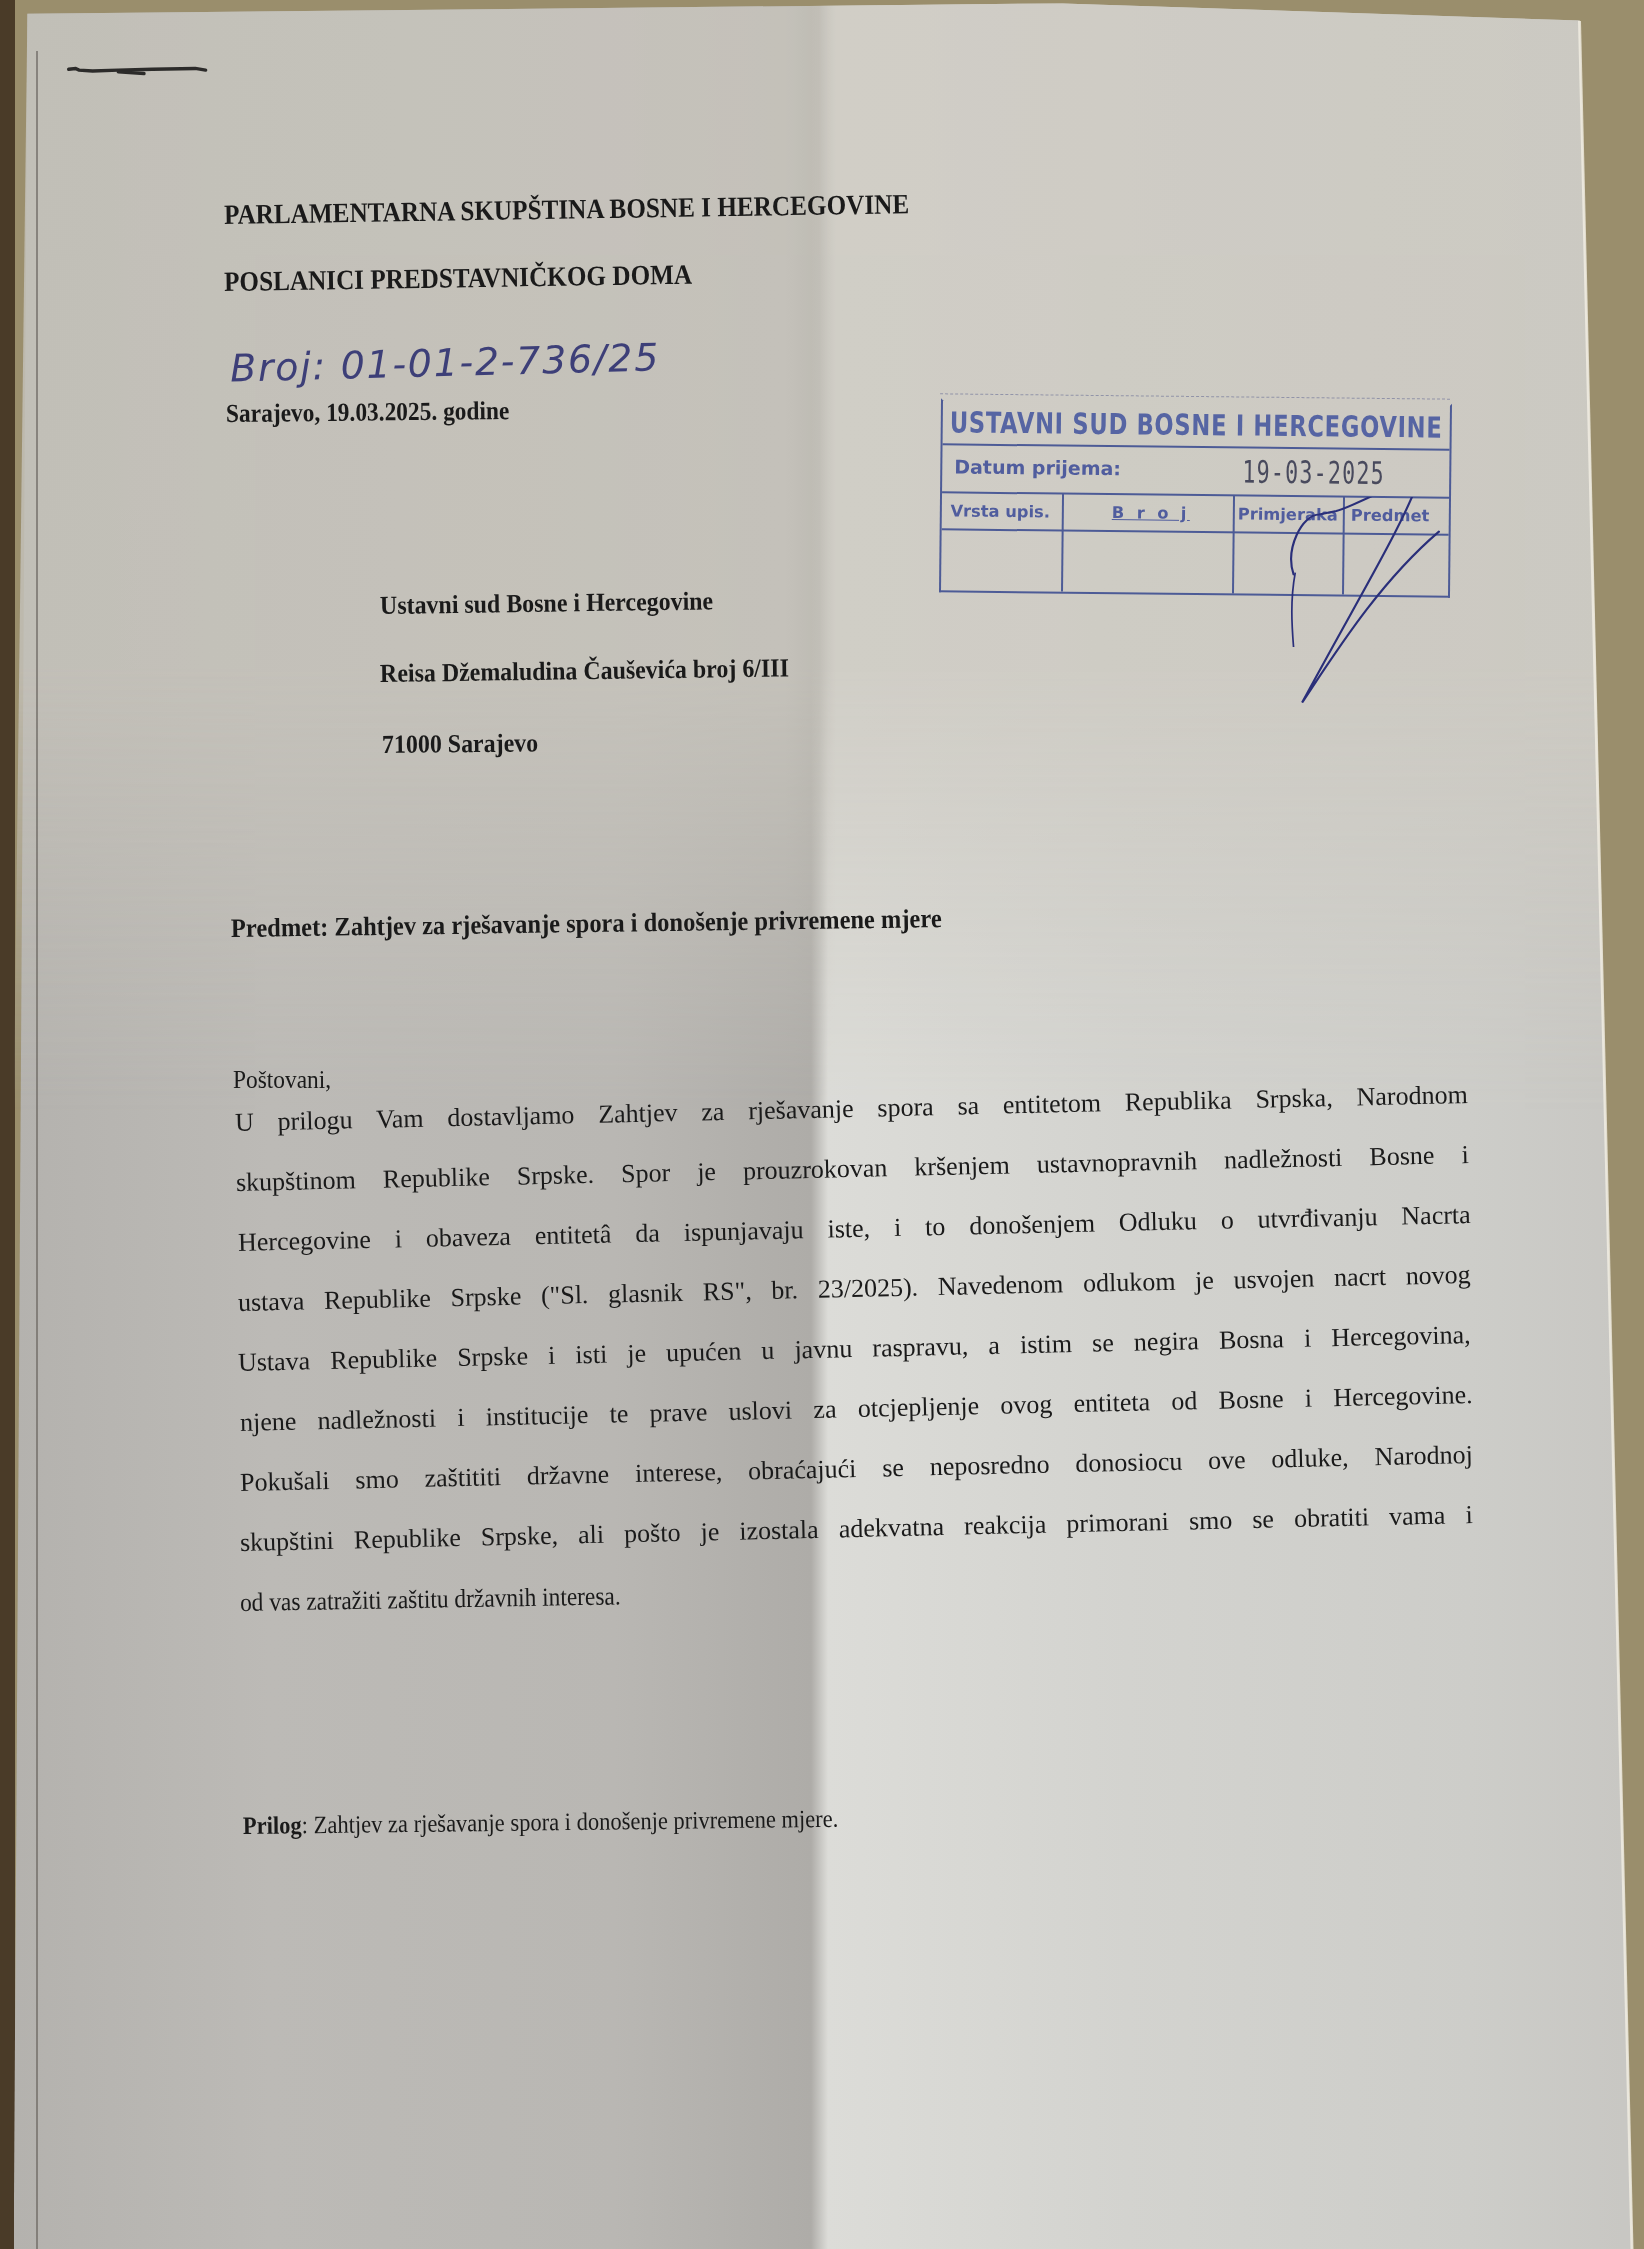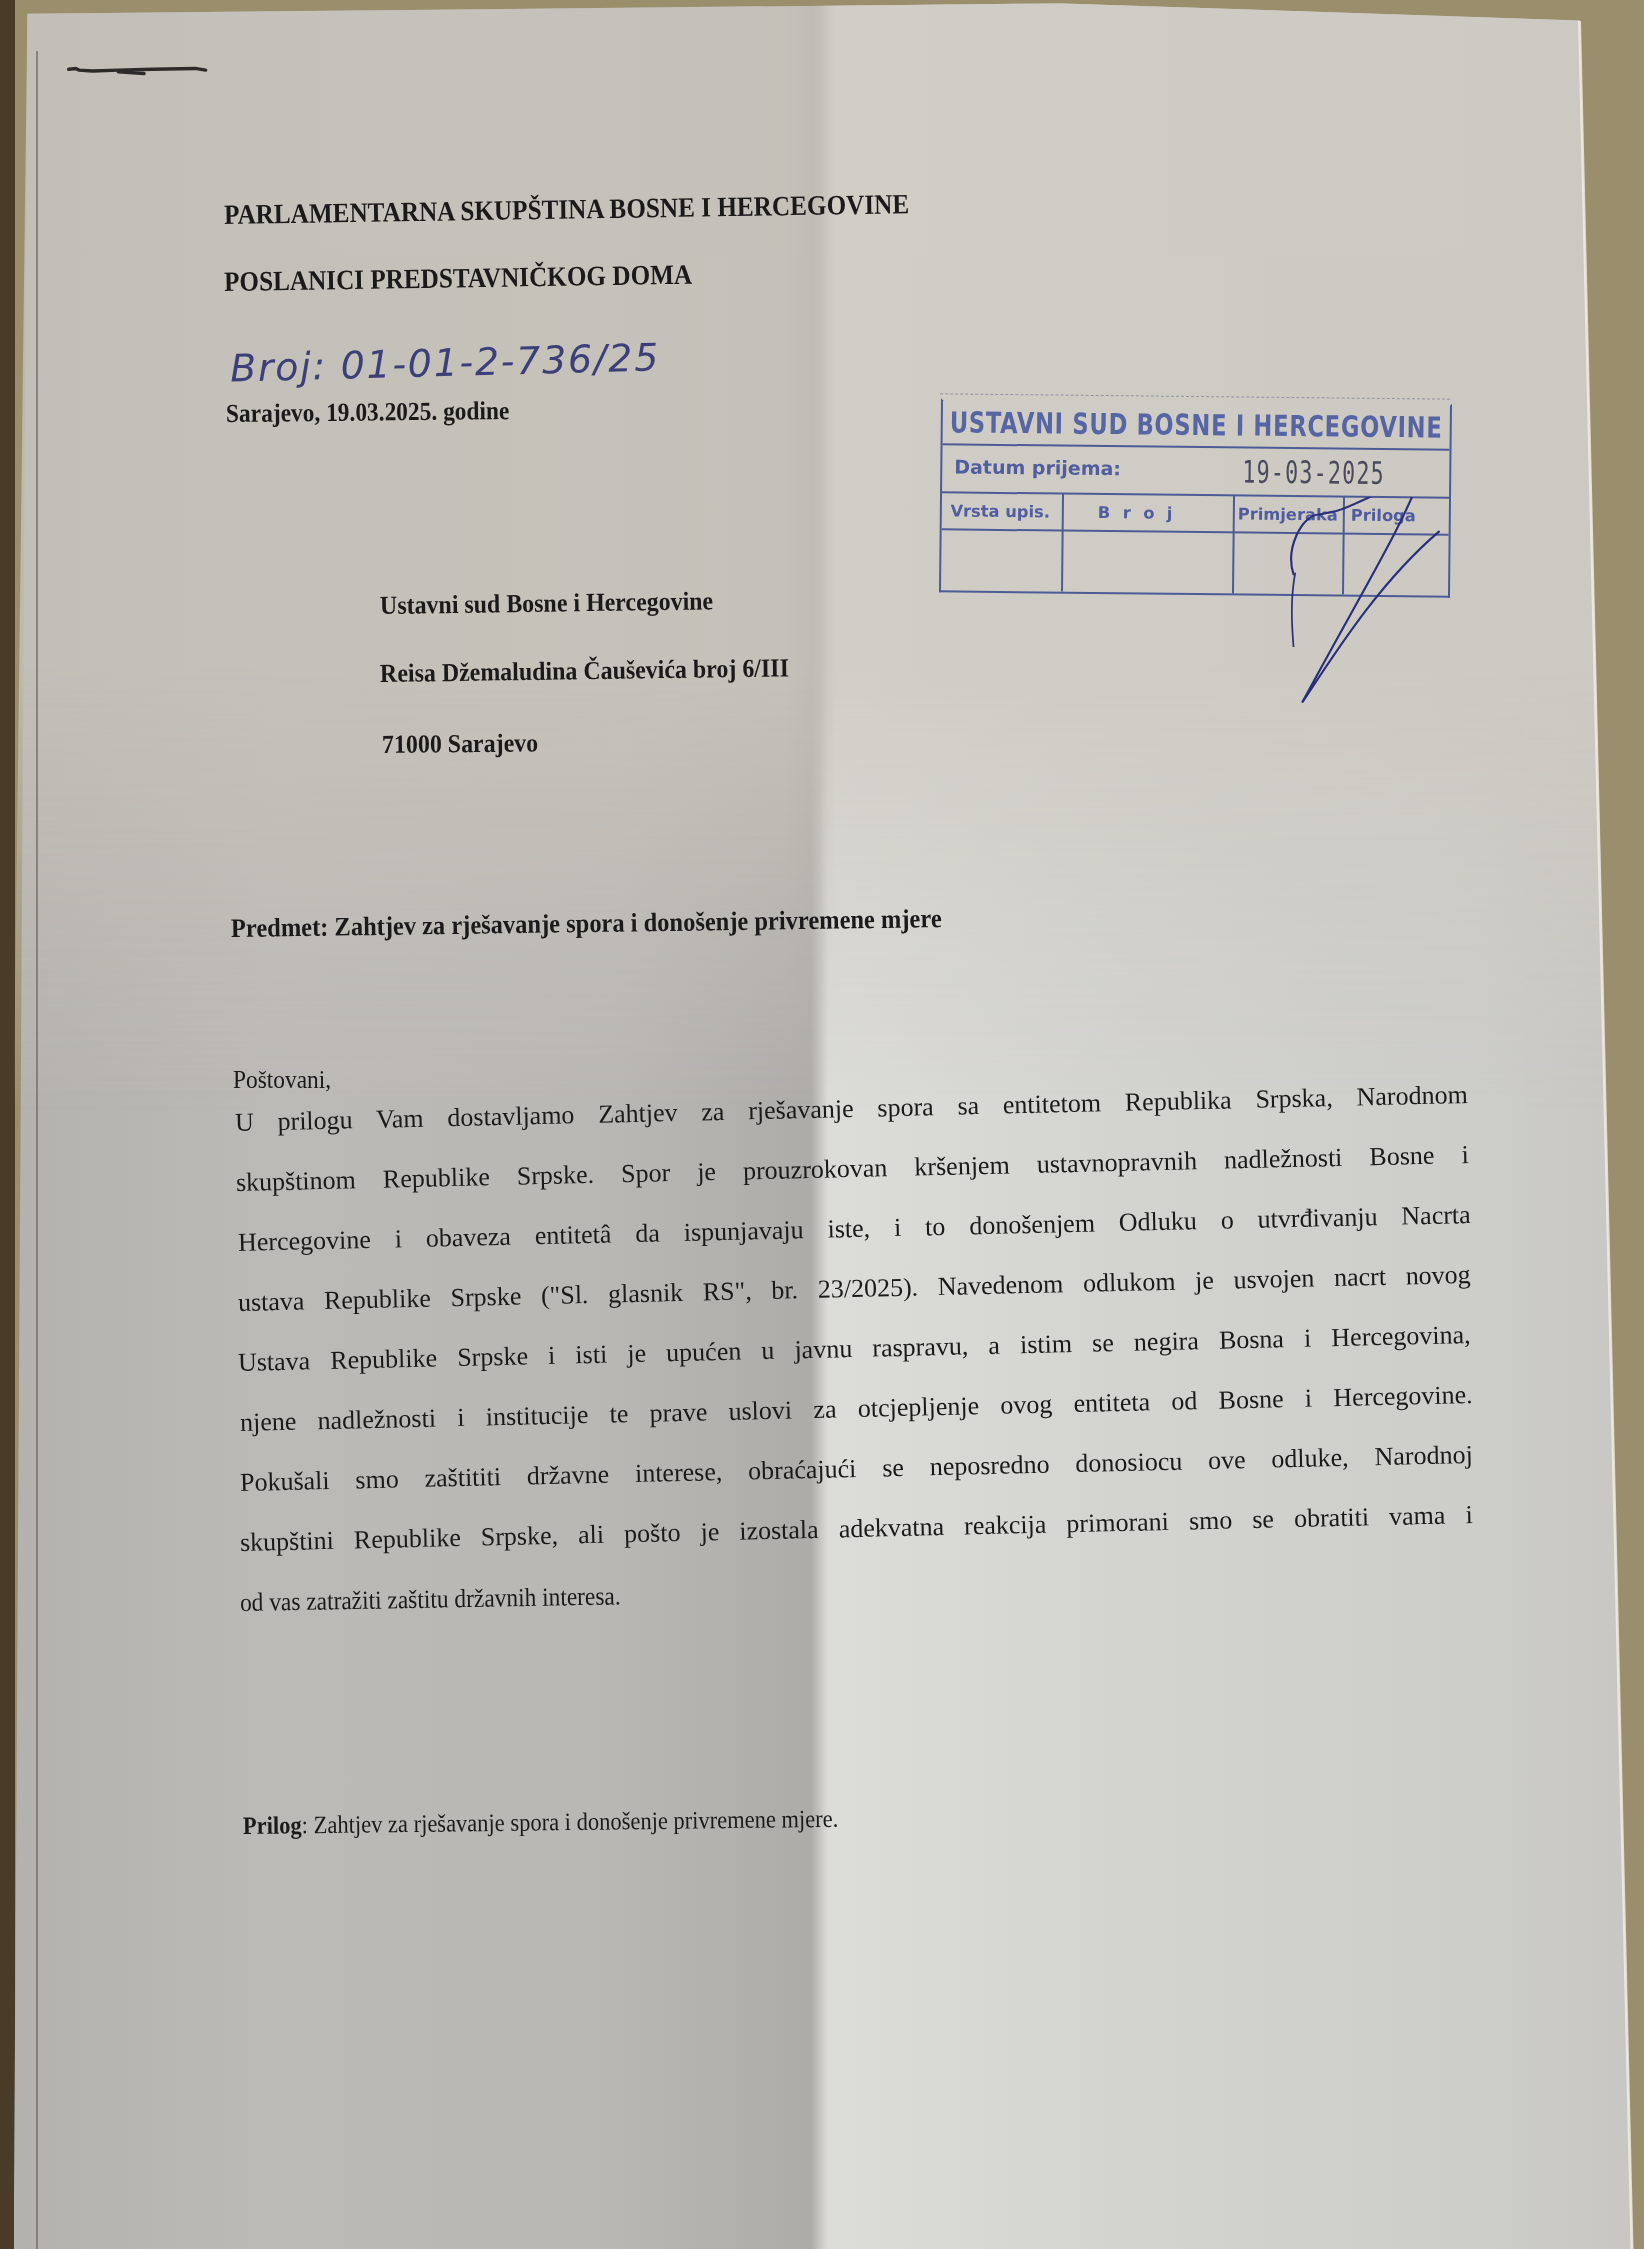--- a/index.html
+++ b/index.html
@@ -198,23 +198,23 @@
   <div class="stamp-title">USTAVNI SUD BOSNE I HERCEGOVINE</div>
   <div class="stamp-hline" style="top:43px;"></div>
   <div class="stamp-date-label">Datum prijema:</div>
   <div class="stamp-date-value">19-03-2025</div>
   <div class="stamp-hline" style="top:91px;"></div>
   <div class="stamp-hline" style="top:128px;"></div>
   <div class="stamp-vline" style="left:120px;"></div>
   <div class="stamp-vline" style="left:291px;"></div>
   <div class="stamp-vline" style="left:401px;"></div>
   <div class="stamp-col-label" style="left:8.6px;">Vrsta upis.</div>
-  <div class="stamp-col-label" style="left:156px; letter-spacing:3.4px;">B r o j</div>
+  <div class="stamp-col-label" style="left:170px; letter-spacing:3.4px;text-decoration:underline;">B r o j</div>
   <div class="stamp-col-label" style="left:296px;">Primjeraka</div>
-  <div class="stamp-col-label" style="left:409px;">Priloga</div>
+  <div class="stamp-col-label" style="left:409px;">Predmet</div>
 </div>
 
 <svg class="signature" viewBox="0 0 200 240">
   <path d="M10 90 C 0 60, 20 20, 40 20 L 60 16 C 80 10, 120 -10, 160 -30 C 140 30, 90 110, 20 240 C 60 180, 110 100, 180 40" stroke="#2a2f7a" stroke-width="2.5" fill="none" stroke-linecap="round"></path>
   <path d="M12 88 C 6 120, 8 150, 10 175" stroke="#2a2f7a" stroke-width="2" fill="none"></path>
 </svg>
 
 <div class="doc-text bold addr" style="left:380px; top:591px; transform: rotate(-0.8deg) scaleX(0.92);">Ustavni sud Bosne i Hercegovine</div>
 <div class="doc-text bold addr" style="left:380px; top:659px; transform: rotate(-0.8deg) scaleX(0.92);">Reisa Džemaludina Čauševića broj 6/III</div>
 <div class="doc-text bold addr" style="left:382px; top:730px; transform: rotate(-0.6deg) scaleX(0.92);">71000 Sarajevo</div>

